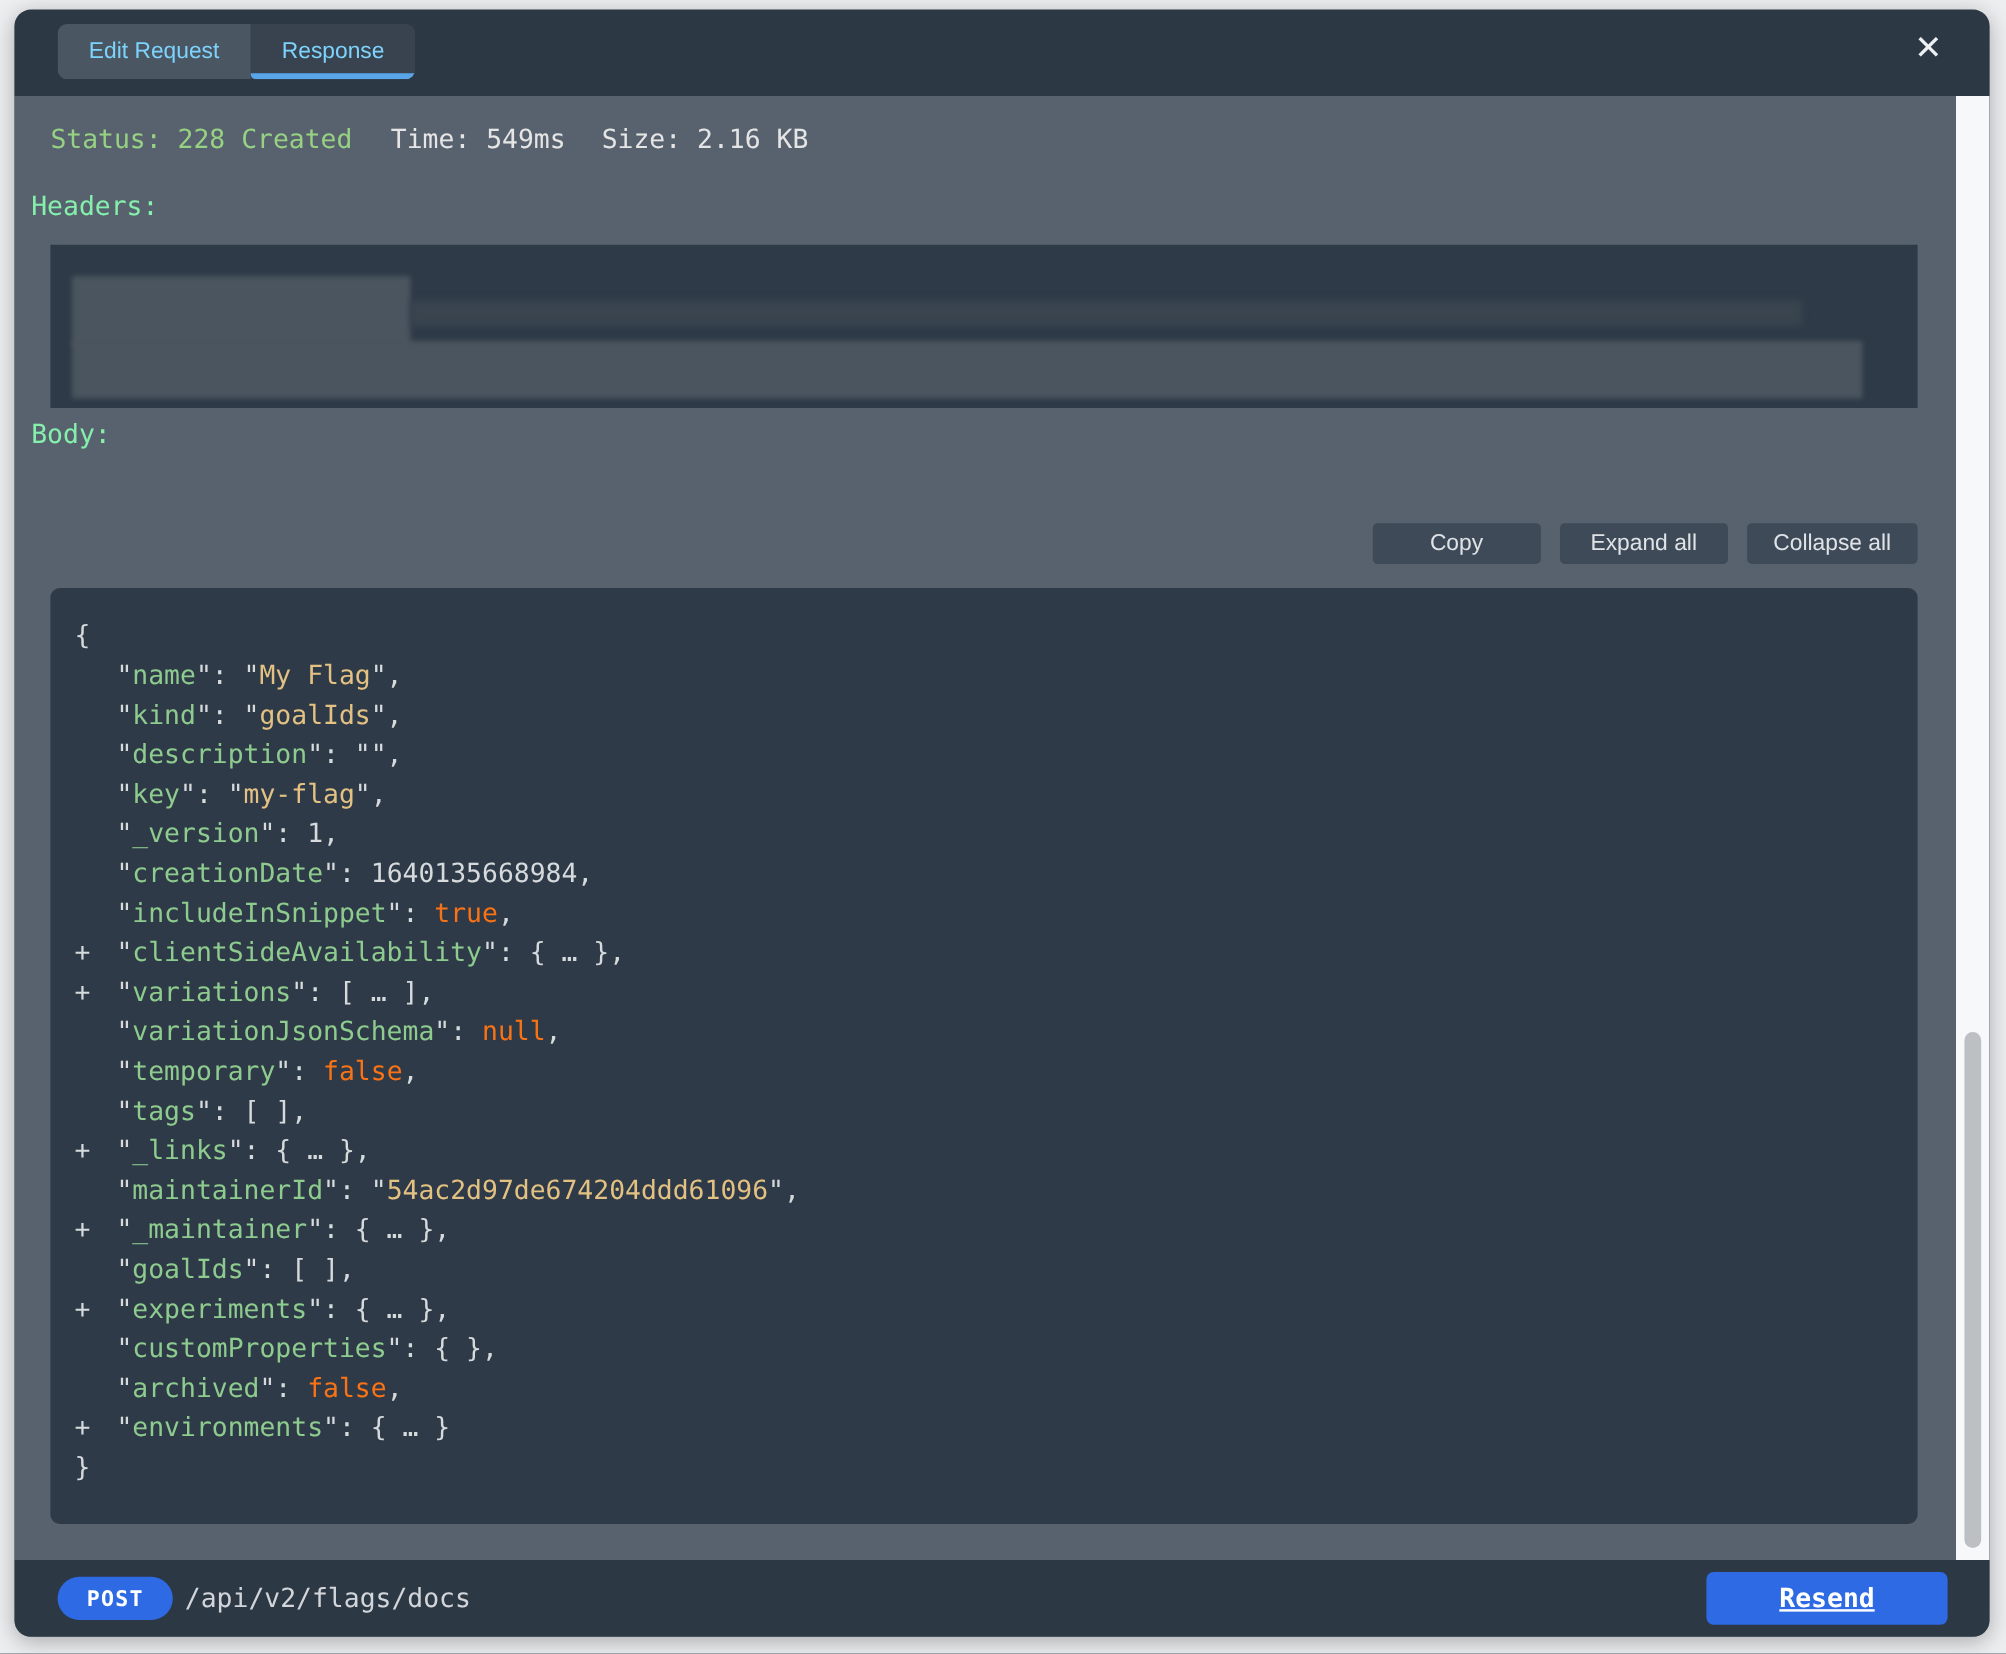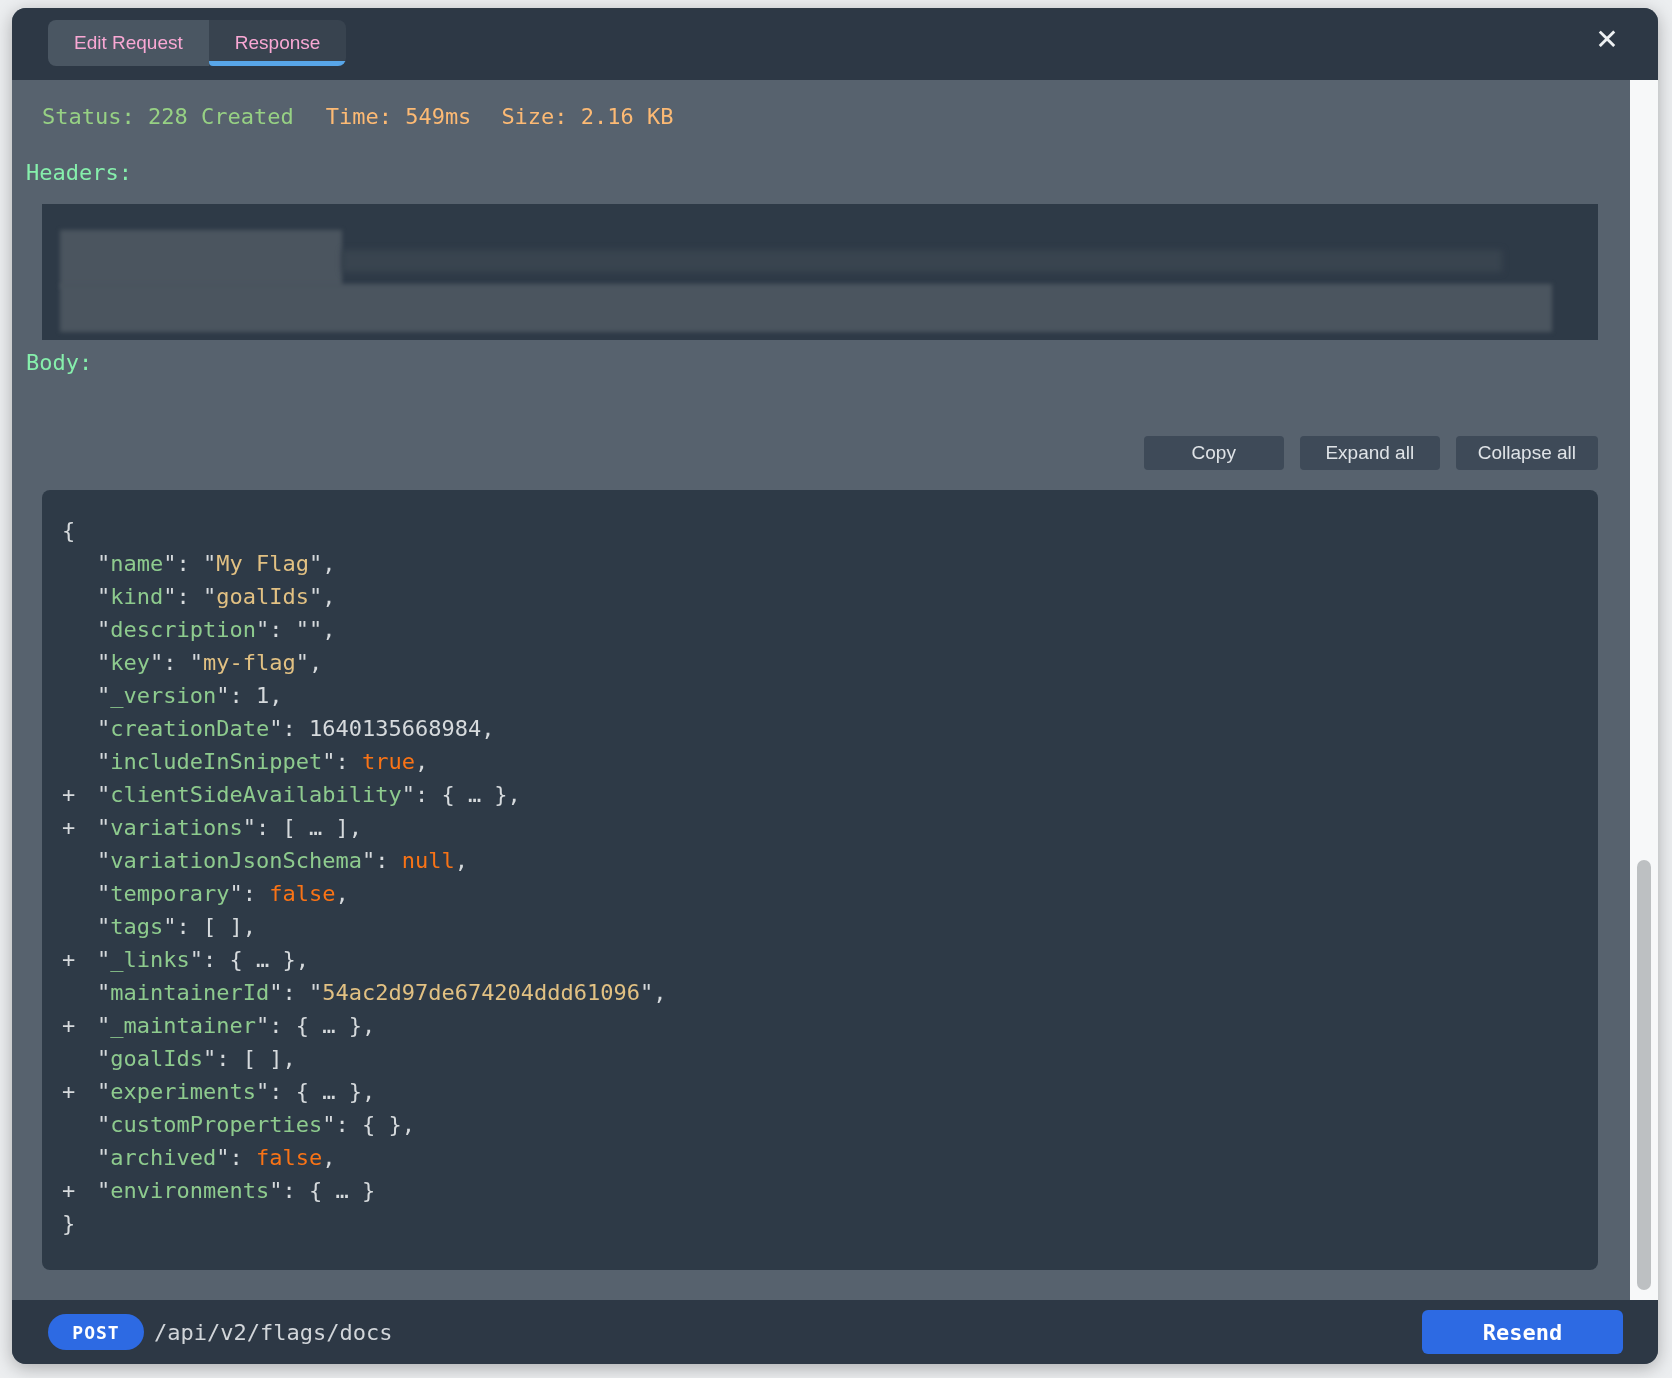--- a/index.html
+++ b/index.html
@@ -17,39 +17,39 @@
     display:flex;flex-direction:column;
   }
   
   .modal-header{flex:none;height:72px;background:#2d3845;position:relative;}
   .tab-group{
     position:absolute;left:36px;top:12px;display:flex;
     border-radius:8px;overflow:hidden;
   }
   .tab{
     height:46px;display:flex;align-items:center;justify-content:center;
-    padding:0 26px;font-size:19px;color:#f9a8d4;background:#4a5662;
+    padding:0 26px;font-size:19px;color:#7dd3fc;background:#4a5662;
     position:relative;cursor:default;white-space:nowrap;
   }
   .tab.active{background:#38434f;}
   .tab.active::after{
     content:"";position:absolute;left:0;right:0;bottom:0;height:5px;
     background:#58a6e9;border-radius:0 0 4px 4px;
   }
   .close-btn{
     position:absolute;right:34px;top:15px;width:34px;height:34px;
     color:#eef1f3;font-size:28px;line-height:34px;text-align:center;
     font-family:"DejaVu Sans", sans-serif;
   }
   
   .modal-body{flex:1;position:relative;background:#57626e;}
   .mono{font-family:"DejaVu Sans Mono", monospace;}
   .status-row{position:absolute;left:30px;top:24px;font-size:22px;white-space:nowrap;}
   .status-ok{color:#97d184;margin-right:32px;}
-  .meta-white{color:#fdba74;margin-right:30px;}
+  .meta-white{color:#e5e5e5;margin-right:30px;}
   .section-label{position:absolute;left:14px;font-size:22px;color:#86efac;}
   .headers-label{top:80px;}
   .body-label{top:270px;}
   .headers-box{
     position:absolute;left:30px;top:124px;width:1556px;height:136px;
     background:#2e3a47;overflow:hidden;
   }
   .blur-block{position:absolute;background:#4b555f;filter:blur(2px);}
   .blur-a{left:18px;top:26px;width:282px;height:58px;}
   .blur-b{left:18px;top:80px;width:1492px;height:48px;}
@@ -93,21 +93,21 @@
     letter-spacing:1px;display:flex;align-items:center;justify-content:center;
   }
   .req-path{
     position:absolute;left:142px;top:0;height:64px;display:flex;align-items:center;
     color:#d2d6da;font-size:22px;
   }
   .resend-btn{
     position:absolute;right:35px;top:10px;width:201px;height:44px;
     background:#2d6ae3;border:none;border-radius:6px;color:#ffffff;
     font-family:"DejaVu Sans Mono", monospace;font-weight:bold;font-size:22px;
-    display:flex;align-items:center;justify-content:center;
+    display:flex;align-items:center;justify-content:center;text-decoration:underline;
   }
 </style>
 </head>
 <body>
 
 <div class="modal">
 
   <div class="modal-header">
     <div class="tab-group">
       <div class="tab">Edit Request</div>

